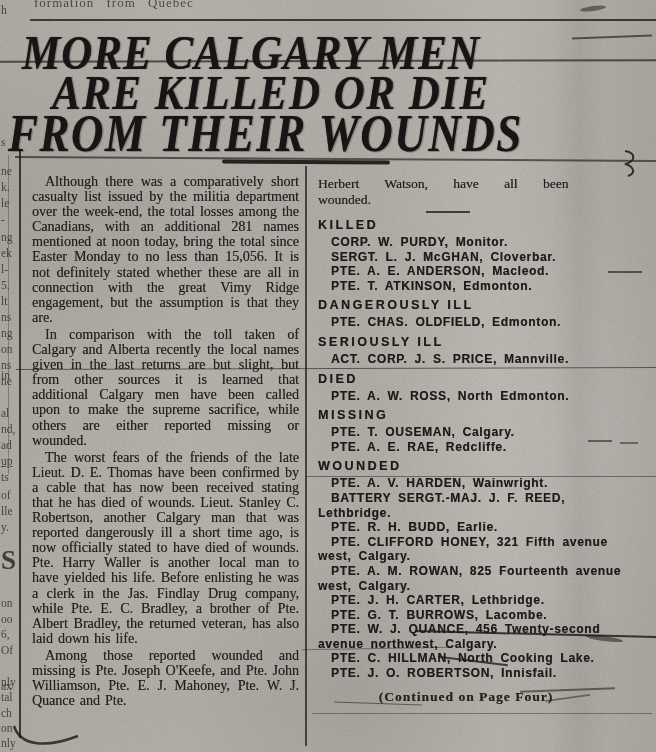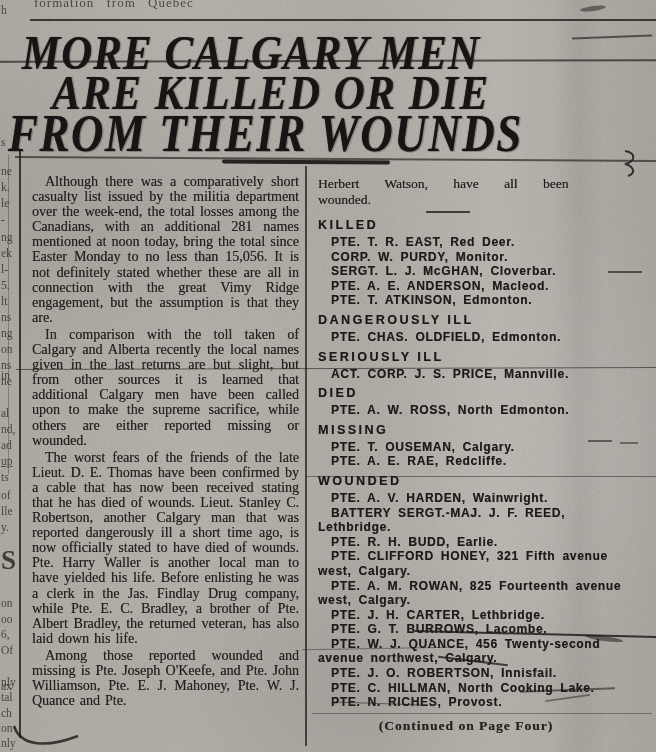--- a/index.html
+++ b/index.html
@@ -104,21 +104,20 @@
 
   <div class="col-right content">
     <div class="intro-l1 ink">Herbert Watson, have all been</div>
     <div class="intro-l2 ink">wounded.</div>
     <div class="divider"></div>
 
     <div class="section">
       <div class="sec-head ink">KILLED</div>
       <div>
 
-      <div class="entry ink">PTE. T. R. EAST, Red Deer.</div>
           <div class="entry ink">CORP. W. PURDY, Monitor.</div>
           <div class="entry ink">SERGT. L. J. McGHAN, Cloverbar.</div>
           <div class="entry ink">PTE. A. E. ANDERSON, Macleod.</div>
           <div class="entry ink">PTE. T. ATKINSON, Edmonton.</div>
         </div>
     </div>
 
     <div class="section">
       <div class="sec-head ink">DANGEROUSLY ILL</div>
       <div>
@@ -157,23 +156,22 @@
       <div>
 
       <div class="entry ink">PTE. A. V. HARDEN, Wainwright.</div>
           <div class="entry ink">BATTERY SERGT.-MAJ. J. F. REED, Lethbridge.</div>
           <div class="entry ink">PTE. R. H. BUDD, Earlie.</div>
           <div class="entry ink">PTE. CLIFFORD HONEY, 321 Fifth avenue west, Calgary.</div>
           <div class="entry ink">PTE. A. M. ROWAN, 825 Fourteenth avenue west, Calgary.</div>
           <div class="entry ink">PTE. J. H. CARTER, Lethbridge.</div>
           <div class="entry ink">PTE. G. T. BURROWS, Lacombe.</div>
           <div class="entry ink">PTE. W. J. QUANCE, 456 Twenty-second avenue northwest, Calgary.</div>
+          <div class="entry ink">PTE. C. HILLMAN, North Cooking Lake.</div>
           <div class="entry ink">PTE. J. O. ROBERTSON, Innisfail.</div>
-          <div class="entry ink">PTE. C. HILLMAN, North Cooking Lake.</div>
-          <div class="entry ink">PTE. N. RICHES, Provost.</div>
         </div>
     </div>
 
     <div class="footer-line ink">(Continued on Page Four)</div>
   </div>
 
   <div class="lmargin content">
 
   <span class="frag" style="top: 4px;">h</span>
       <span class="frag" style="top: 136px;">s</span>

